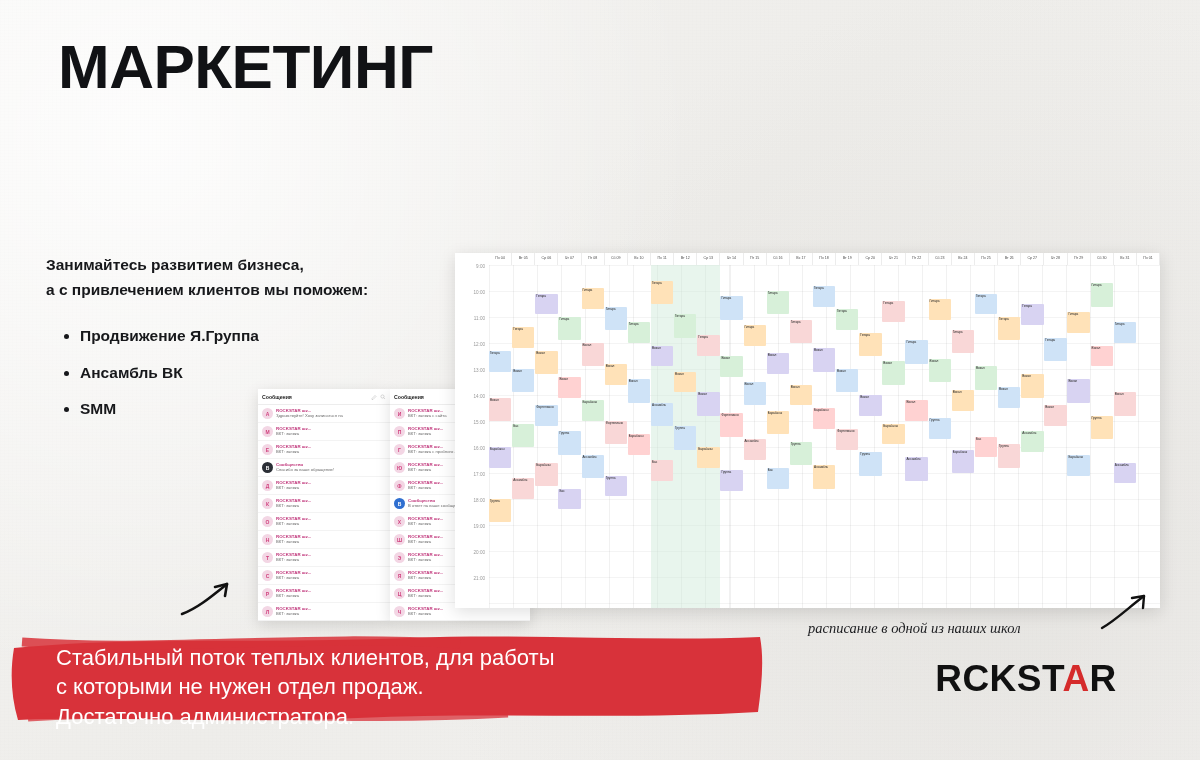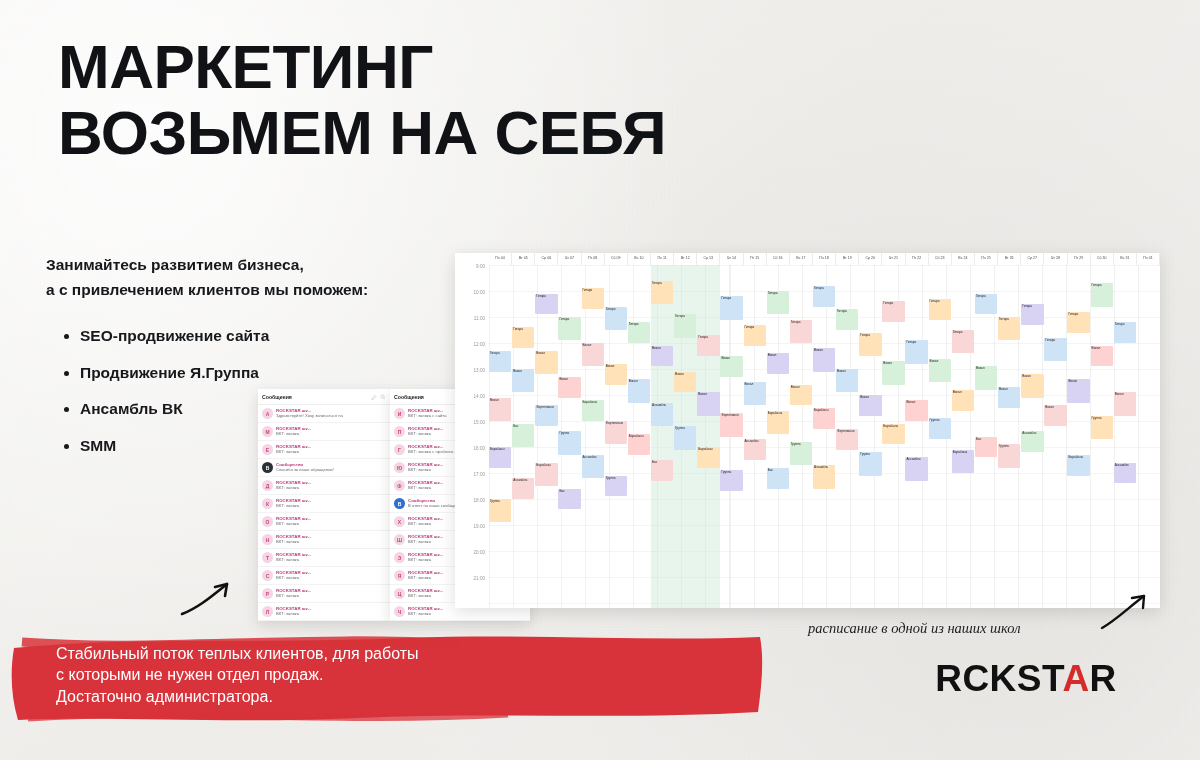--- a/index.html
+++ b/index.html
@@ -251,21 +251,21 @@
     top: 632px;
     width: 760px;
     height: 92px;
   }
   .banner-text {
     position: absolute;
     left: 56px;
     top: 643px;
     width: 660px;
     color: #ffffff;
-    font-size: 16px;
+    font-size: 22px;
     font-weight: 400;
     line-height: 1.33;
   }
 
   
   .logo {
     position: absolute;
     left: 906px;
     top: 660px;
     width: 240px;
@@ -295,30 +295,28 @@
   }
 </style>
 </head>
 <body>
 
 <div class="paper-bg"></div>
 <div class="paper-noise"></div>
 
 <div class="headline">
   <span>МАРКЕТИНГ</span>
-  <span class="l2">ВОЗЬМЕМ НА СЕБЯ</span>
 </div>
 
 <div class="lead">
   <div>Занимайтесь развитием бизнеса,</div>
   <div>а с привлечением клиентов мы поможем:</div>
 </div>
 
 <ul class="svc-list">
-  <li><span>SEO-продвижение сайта</span></li>
   <li><span>Продвижение Я.Группа</span></li>
   <li><span>Ансамбль ВК</span></li>
   <li><span>SMM</span></li>
 </ul>
 
 <div class="msgr msgr-a">
   <div class="msgr-head">
     <div class="msgr-title">Сообщения</div>
     <div class="msgr-ico">
       <svg viewBox="0 0 12 12" width="6" height="6">

